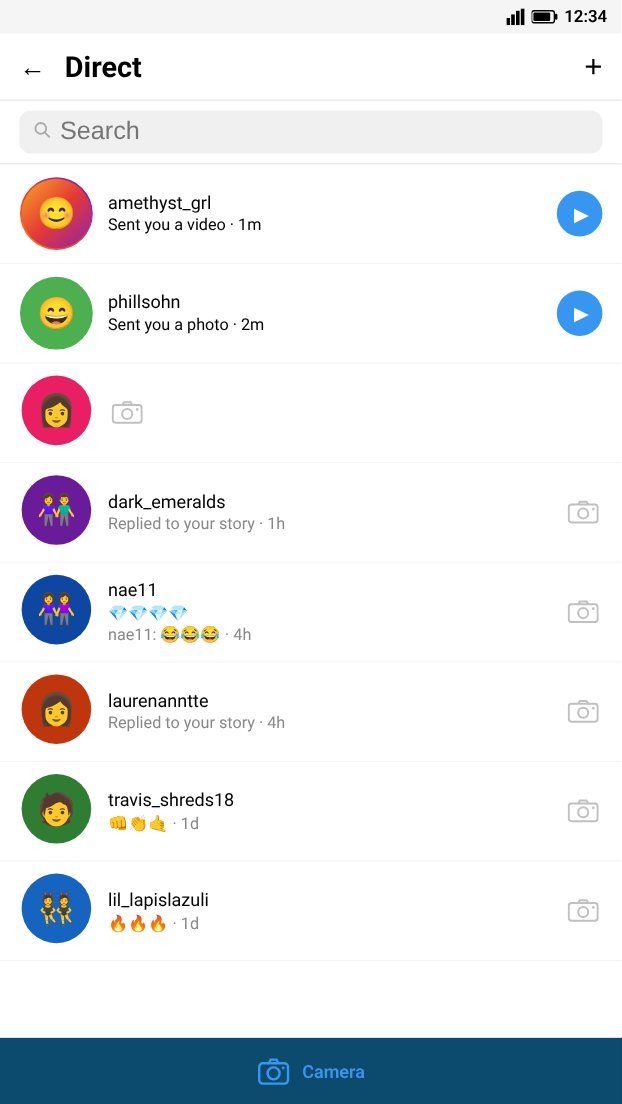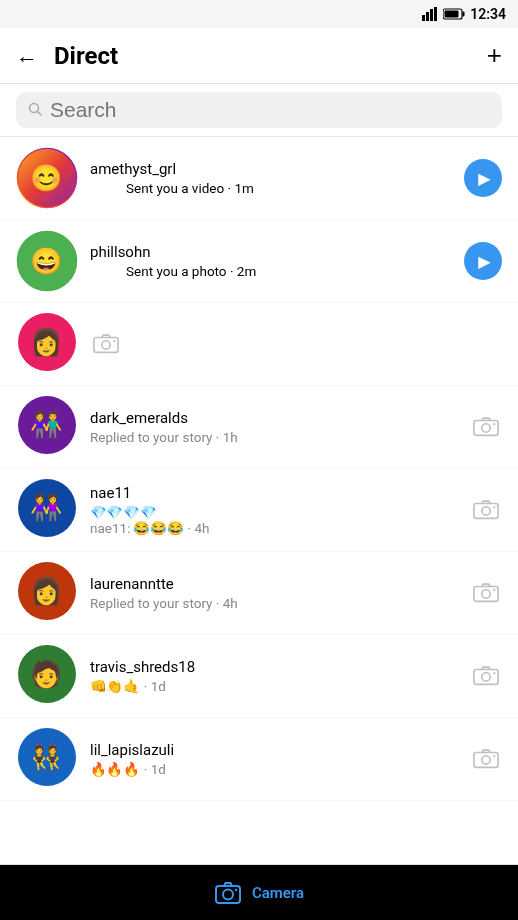--- a/index.html
+++ b/index.html
@@ -152,21 +152,20 @@
     .message-preview {
       font-size: 13.5px;
       color: #888;
       white-space: nowrap;
       overflow: hidden;
       text-overflow: ellipsis;
     }
     .message-preview.unread {
       color: #000;
       font-weight: 400;
-      margin-left: 36px;
     }
 
     
     .message-action {
       width: 38px;
       height: 38px;
       display: flex;
       align-items: center;
       justify-content: center;
       flex-shrink: 0;
@@ -201,21 +200,21 @@
       width: 26px;
       height: 26px;
     }
 
     
     .bottom-bar {
       position: fixed;
       bottom: 0;
       width: 518px;
       height: 56px;
-      background: #000000;
+      background: #0c4a6e;
       border-top: 1px solid #e0e0e0;
       display: flex;
       align-items: center;
       justify-content: center;
       gap: 10px;
       cursor: pointer;
     }
     .bottom-camera-icon {
       width: 28px;
       height: 28px;

